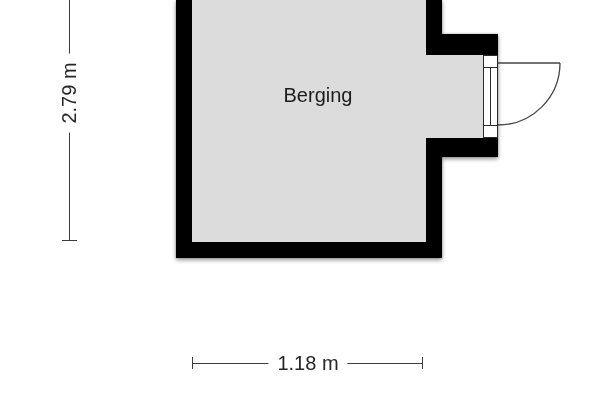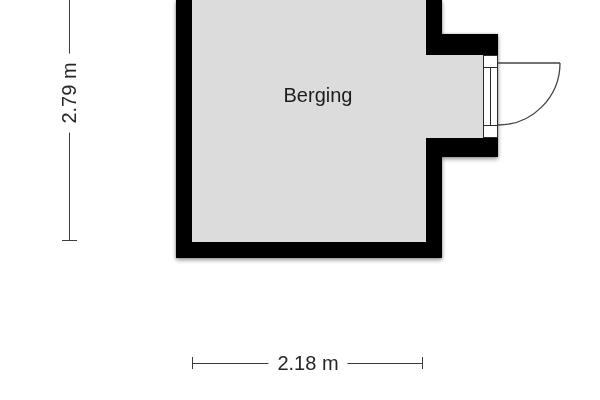--- a/index.html
+++ b/index.html
@@ -102,16 +102,16 @@
   <div>
     <div class="dim-line vdim-line"></div>
     <div class="dim-line vdim-tick"></div>
     <div class="dim-label vdim-label">2.79 m</div>
   </div>
 
   <div>
     <div class="dim-line hdim-line"></div>
     <div class="dim-line hdim-tick-left"></div>
     <div class="dim-line hdim-tick-right"></div>
-    <div class="dim-label hdim-label">2.18 m</div>
+    <div class="dim-label hdim-label">1.18 m</div>
   </div>
 
 </div>
 
 </body></html>

